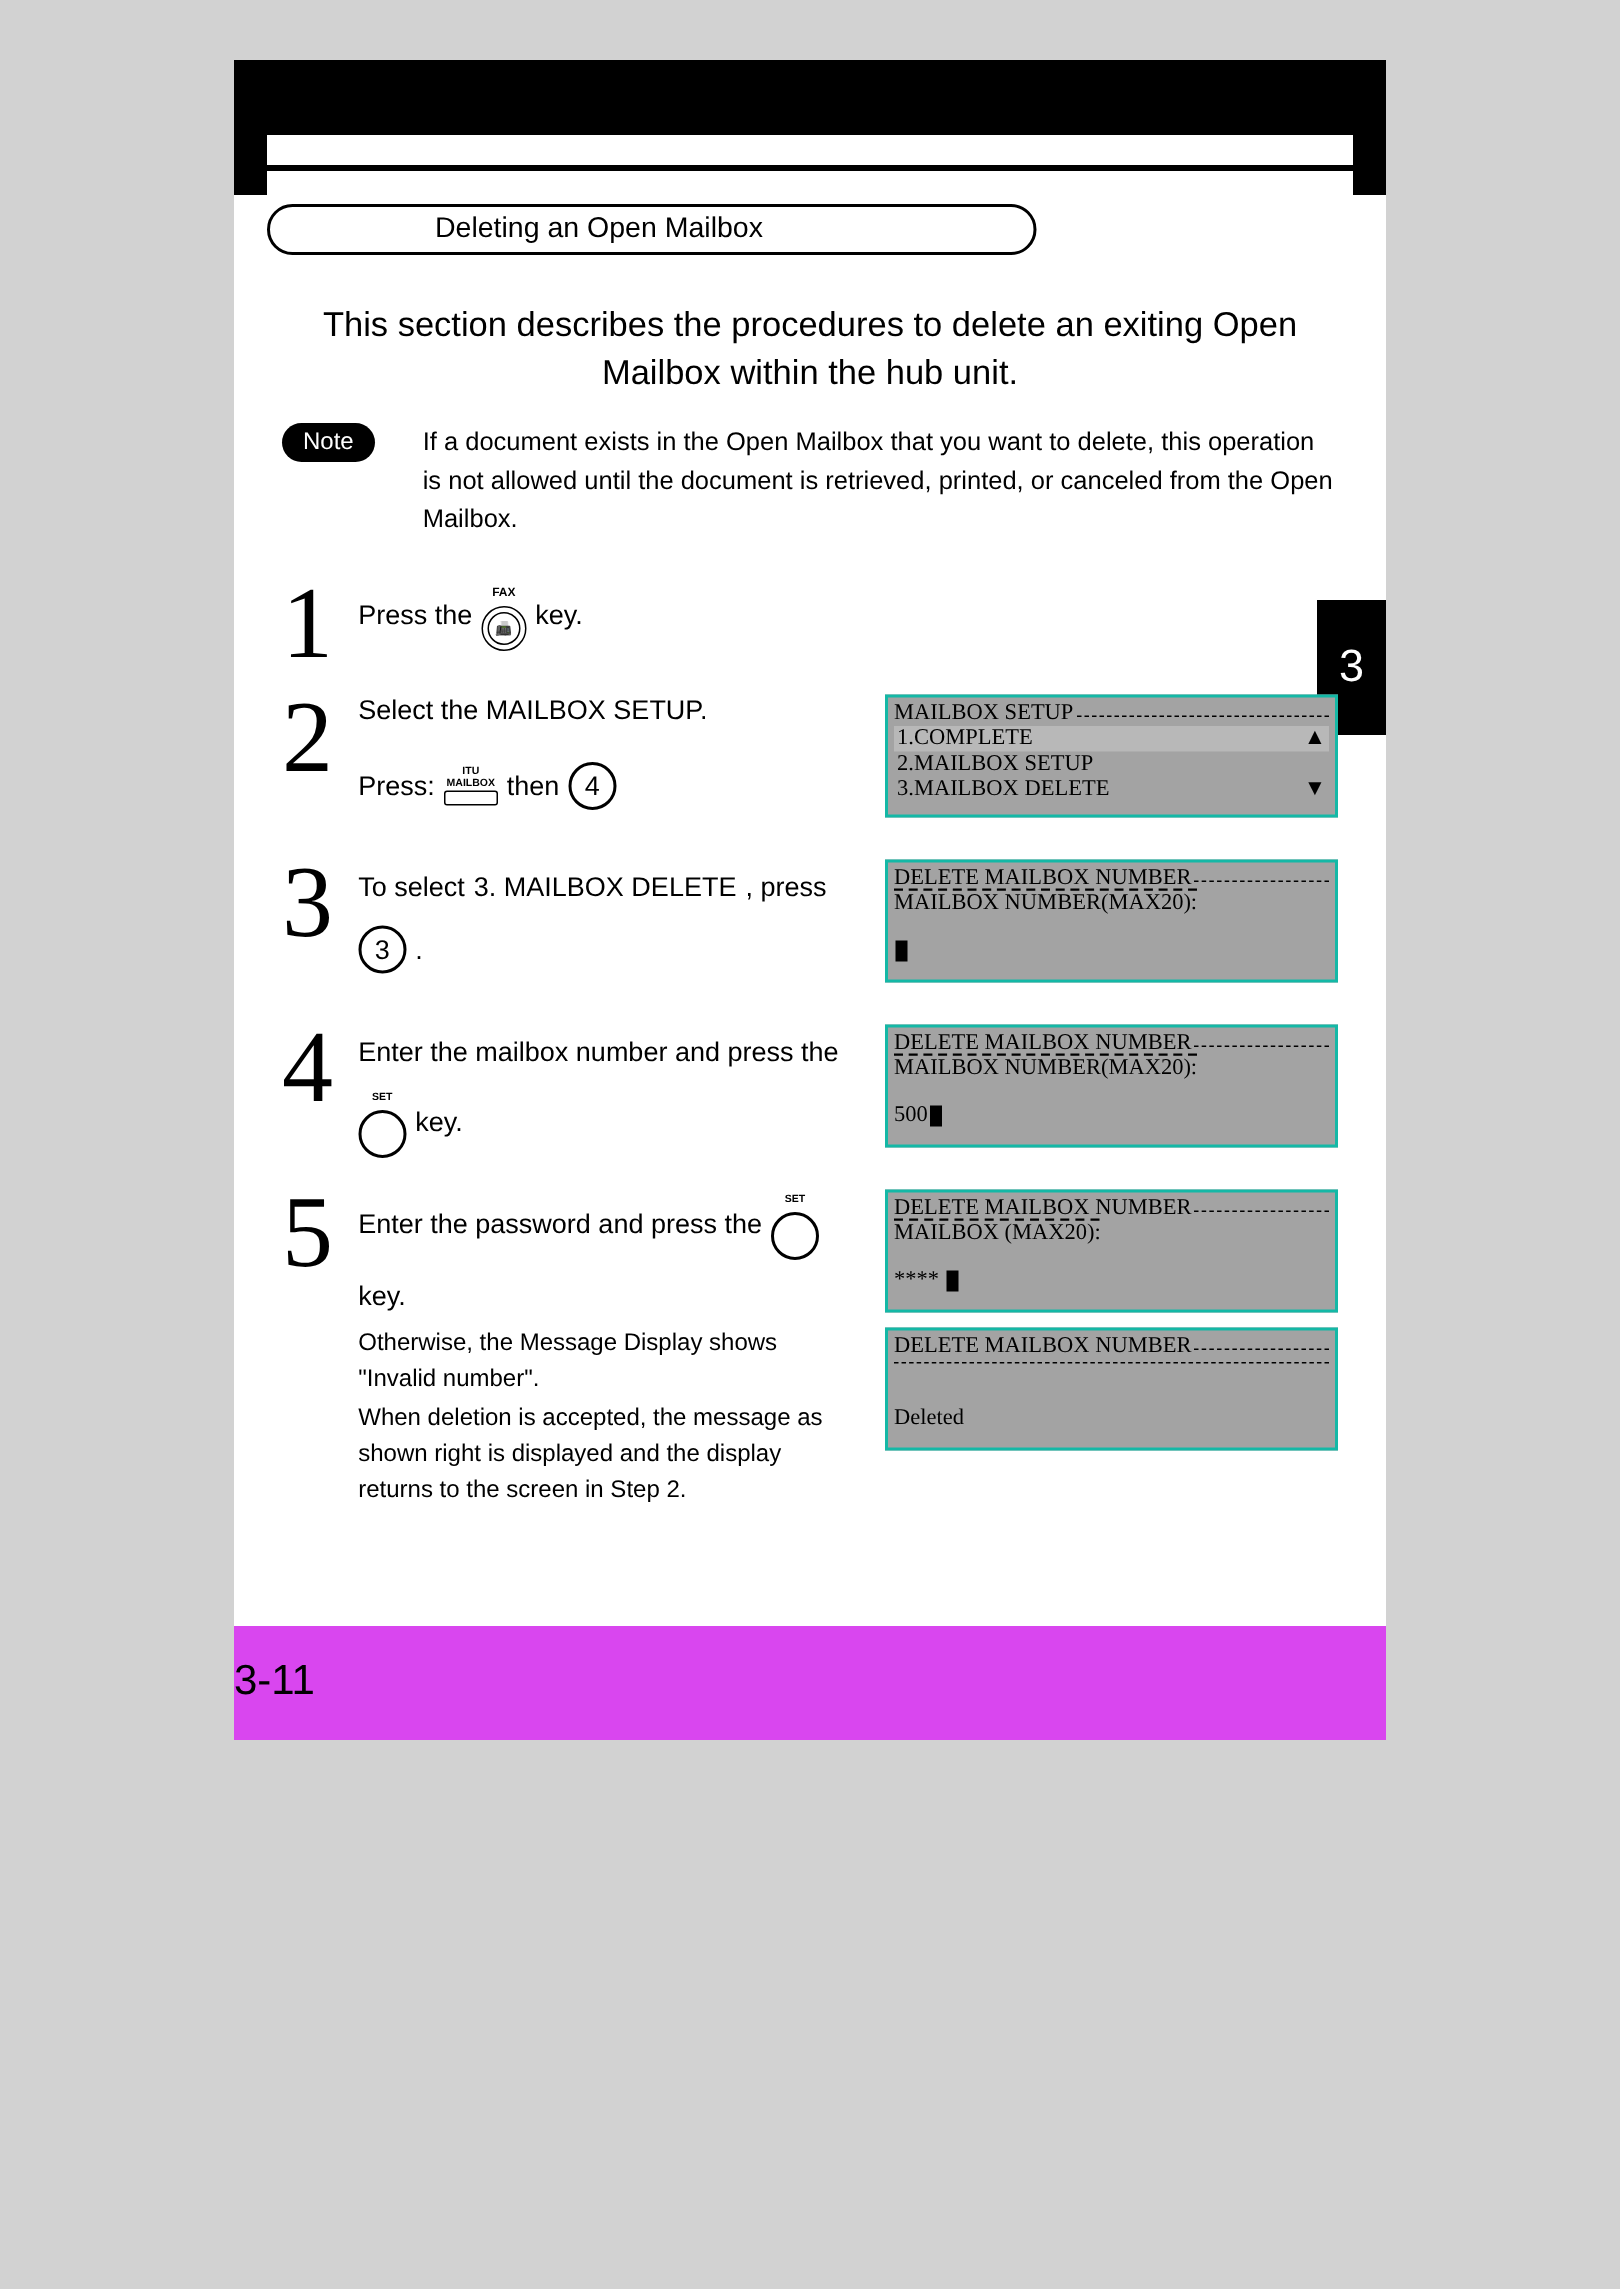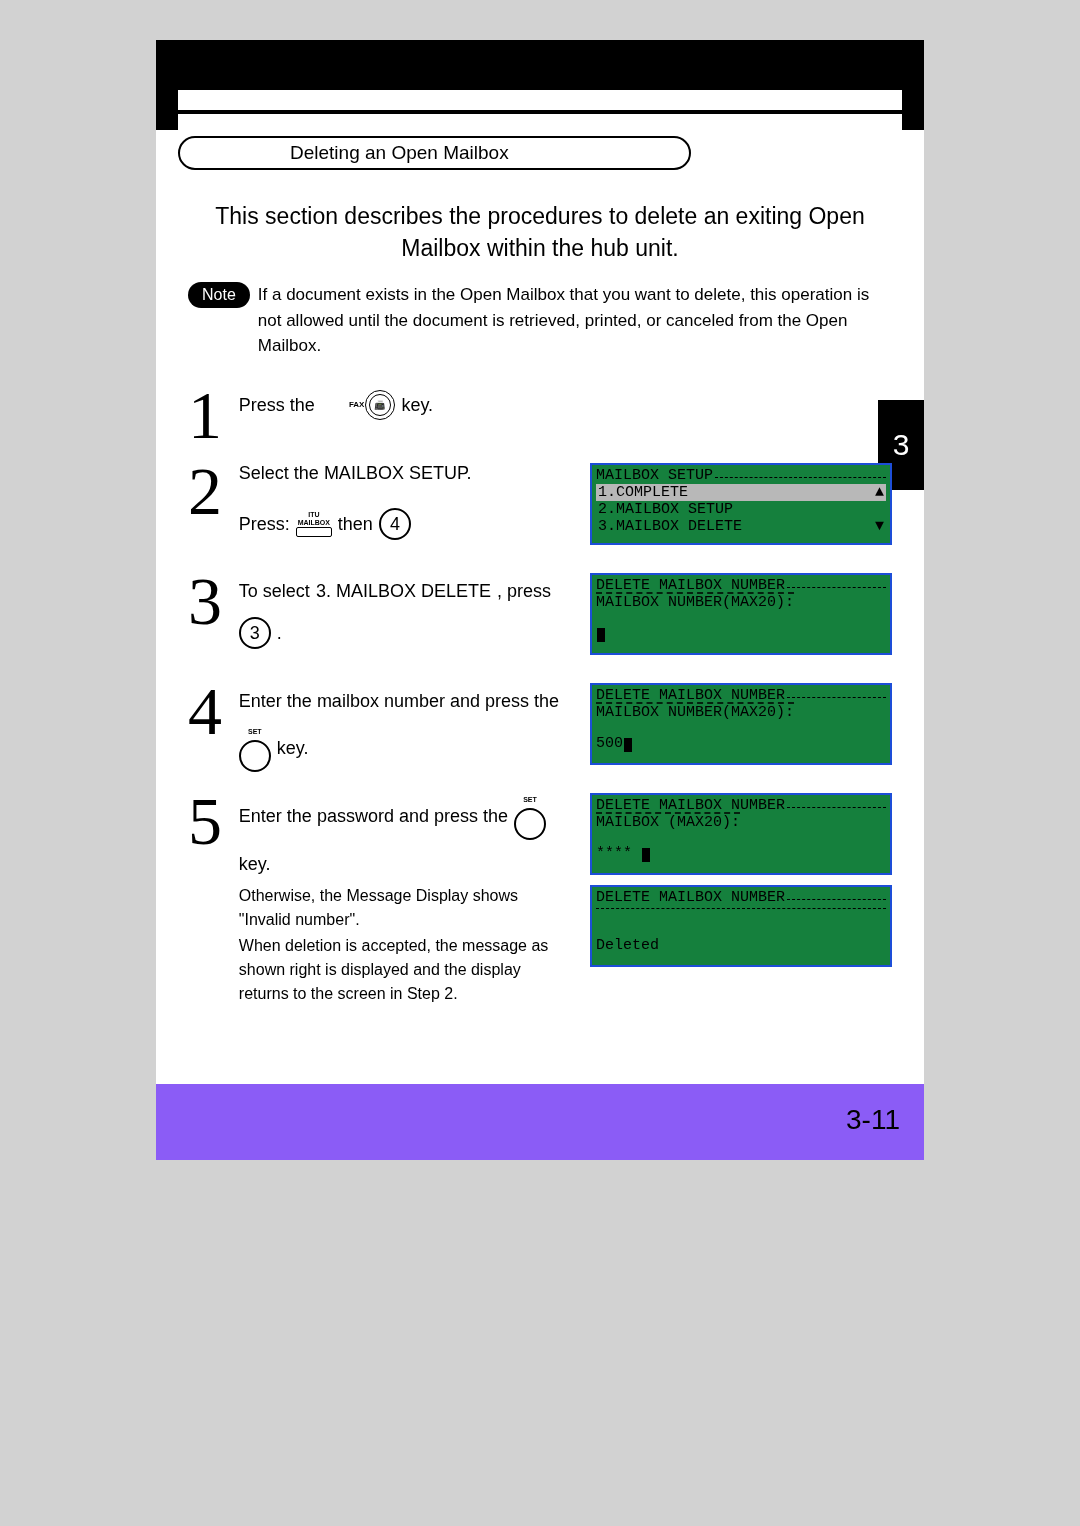--- a/index.html
+++ b/index.html
@@ -2,42 +2,42 @@
 <html><head>
 <meta charset="utf-8">
 <style>
   body { margin: 0; background: #d2d2d2; font-family: Arial, Helvetica, sans-serif; }
   .page-outer { width: 768px; margin: 40px auto 0 auto; background: #fff; position: relative; padding-top: 50px; box-sizing: border-box; }
   .black-band { position: absolute; top: 0; left: 0; right: 0; height: 90px; background: #000; }
   .white-inner { position: relative; background: #fff; margin: 0 22px 0 22px; padding: 20px 0 60px 0; }
   .hr-top { height: 4px; background: #000; margin: 0 0 22px 0; }
   .pill { display: inline-block; border: 2px solid #000; border-radius: 22px; padding: 4px 180px 4px 110px; font-size: 19px; margin-left: 0; }
   .intro { font-size: 23px; margin: 30px 10px 18px 10px; line-height: 1.4; text-align: center; }
-  .note-row { display: flex; align-items: flex-start; gap: 8px; margin: 0 10px 28px 10px; }
+  .note-row { display: flex; align-items: flex-start; gap: 32px; margin: 0 10px 28px 10px; }
   .note-badge { background: #000; color: #fff; border-radius: 16px; padding: 4px 14px; font-size: 16px; }
   .note-text { font-size: 17px; line-height: 1.5; }
   .chapter-tab { position: absolute; right: -22px; top: 310px; width: 46px; height: 90px; background: #000; color: #fff; font-size: 30px; display: flex; align-items: center; justify-content: center; }
   .steps { margin: 0 10px; }
   .step { display: flex; align-items: flex-start; gap: 10px; margin-bottom: 18px; }
   .step-num { font-size: 68px; line-height: 0.85; font-weight: 400; width: 44px; font-family: "Times New Roman", serif; }
   .step-right { width: 302px; margin-left: 10px; }
   .circled { display: inline-flex; width: 28px; height: 28px; border: 2px solid #000; border-radius: 50%; align-items: center; justify-content: center; font-size: 18px; vertical-align: middle; }
-  .fax-key { display: inline-flex; flex-direction: row; align-items: center; vertical-align: middle; font-size: 8px; font-weight: bold; gap: 1px; margin-left: 28px; }
+  .fax-key { display: inline-flex; flex-direction: column; align-items: center; vertical-align: middle; font-size: 8px; font-weight: bold; gap: 1px; }
   .fax-circle { width: 28px; height: 28px; border: 1.5px solid #000; border-radius: 50%; display:flex; align-items:center; justify-content:center; position: relative; }
   .fax-circle-inner { width: 20px; height: 20px; border: 1px solid #000; border-radius: 50%; display:flex; align-items:center; justify-content:center; font-size:9px; }
   .mailbox-key { display: inline-flex; flex-direction: column; align-items: center; vertical-align: middle; font-size: 7px; font-weight: bold; line-height: 1; gap:1px; }
   .mailbox-btn { width: 34px; height: 8px; border: 1px solid #000; border-radius: 2px; }
   .set-key { display: inline-flex; flex-direction: column; align-items: center; vertical-align: middle; font-size: 7px; font-weight: bold; gap:1px; }
   .set-circle { width: 28px; height: 28px; border: 2px solid #000; border-radius: 50%; }
-  .lcd { border: 2px solid #1d4ed8; font-family: Liberation Mono, monospace; font-size: 15px; padding: 2px 4px 2px 4px; margin-bottom: 10px; background: #15803d; position: relative; min-height: 82px; box-sizing: border-box; }
+  .lcd { border: 2px solid #14b8a6; font-family: Liberation Serif, serif; font-size: 15px; padding: 2px 4px 2px 4px; margin-bottom: 10px; background: #a3a3a3; position: relative; min-height: 82px; box-sizing: border-box; }
   .lcd .highlighted { background: #b8b8b8; display: flex; justify-content: space-between; padding: 0 2px; align-items: flex-end; }
   .lcd-row-flex { display: flex; justify-content: space-between; padding: 0 2px; }
   .cursor { display:inline-block; width:8px; height:14px; background:#000; vertical-align: text-bottom; margin-left:1px;}
   .sub-note { font-size: 16px; margin-top: 8px; line-height: 1.5; }
-  .page-num { text-align: right; font-size: 28px; padding: 20px 24px 24px 0; background: #8b5cf6; }
+  .page-num { font-size: 28px; padding: 20px 24px 24px 0; background: #d946ef; }
   .lcd-header-dash { display: flex; }
   .lcd-header-dash span.txt { white-space: nowrap; }
   .lcd-header-dash span.dashes { flex:1; border-bottom: 1.5px dashed #000; height: 10px; margin-left: 2px; margin-bottom: 5px;}
   .step-body-line { display: flex; align-items: center; flex-wrap: wrap; gap: 6px; line-height: 2; }
   .step-cols { display: flex; width: 100%; gap: 14px; }
   .step-left { flex: 1; font-size: 18px; }
 </style>
 </head>
 <body>
 

